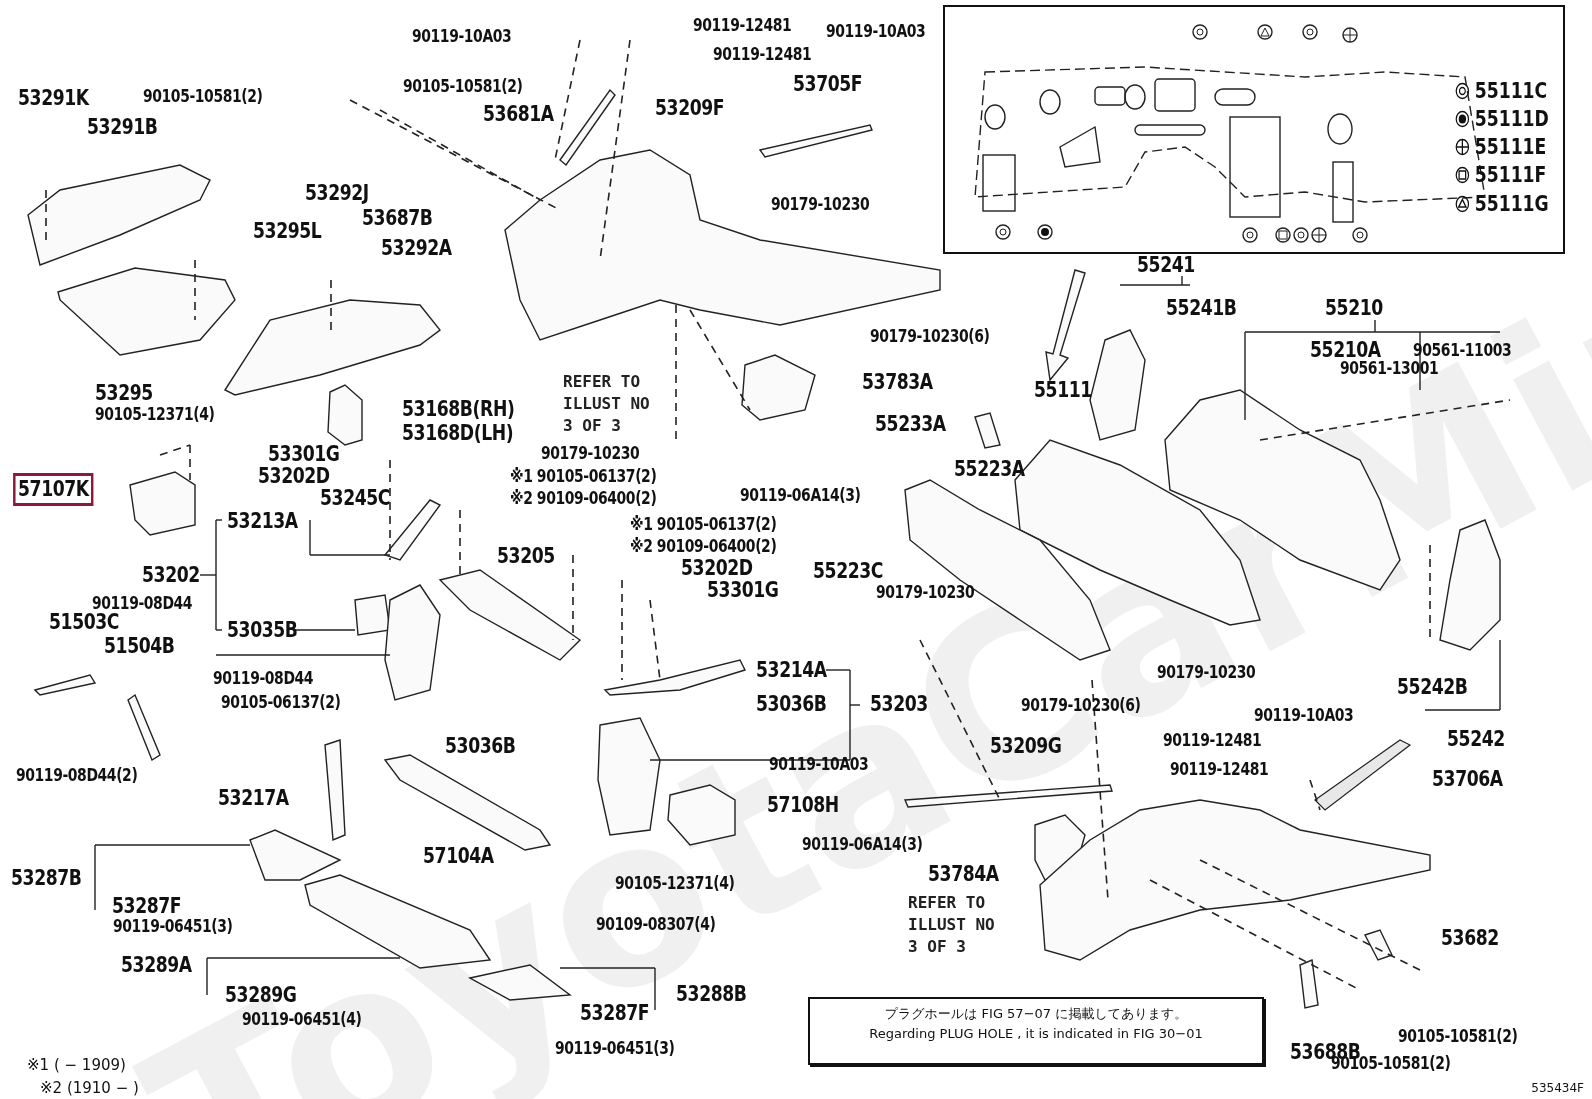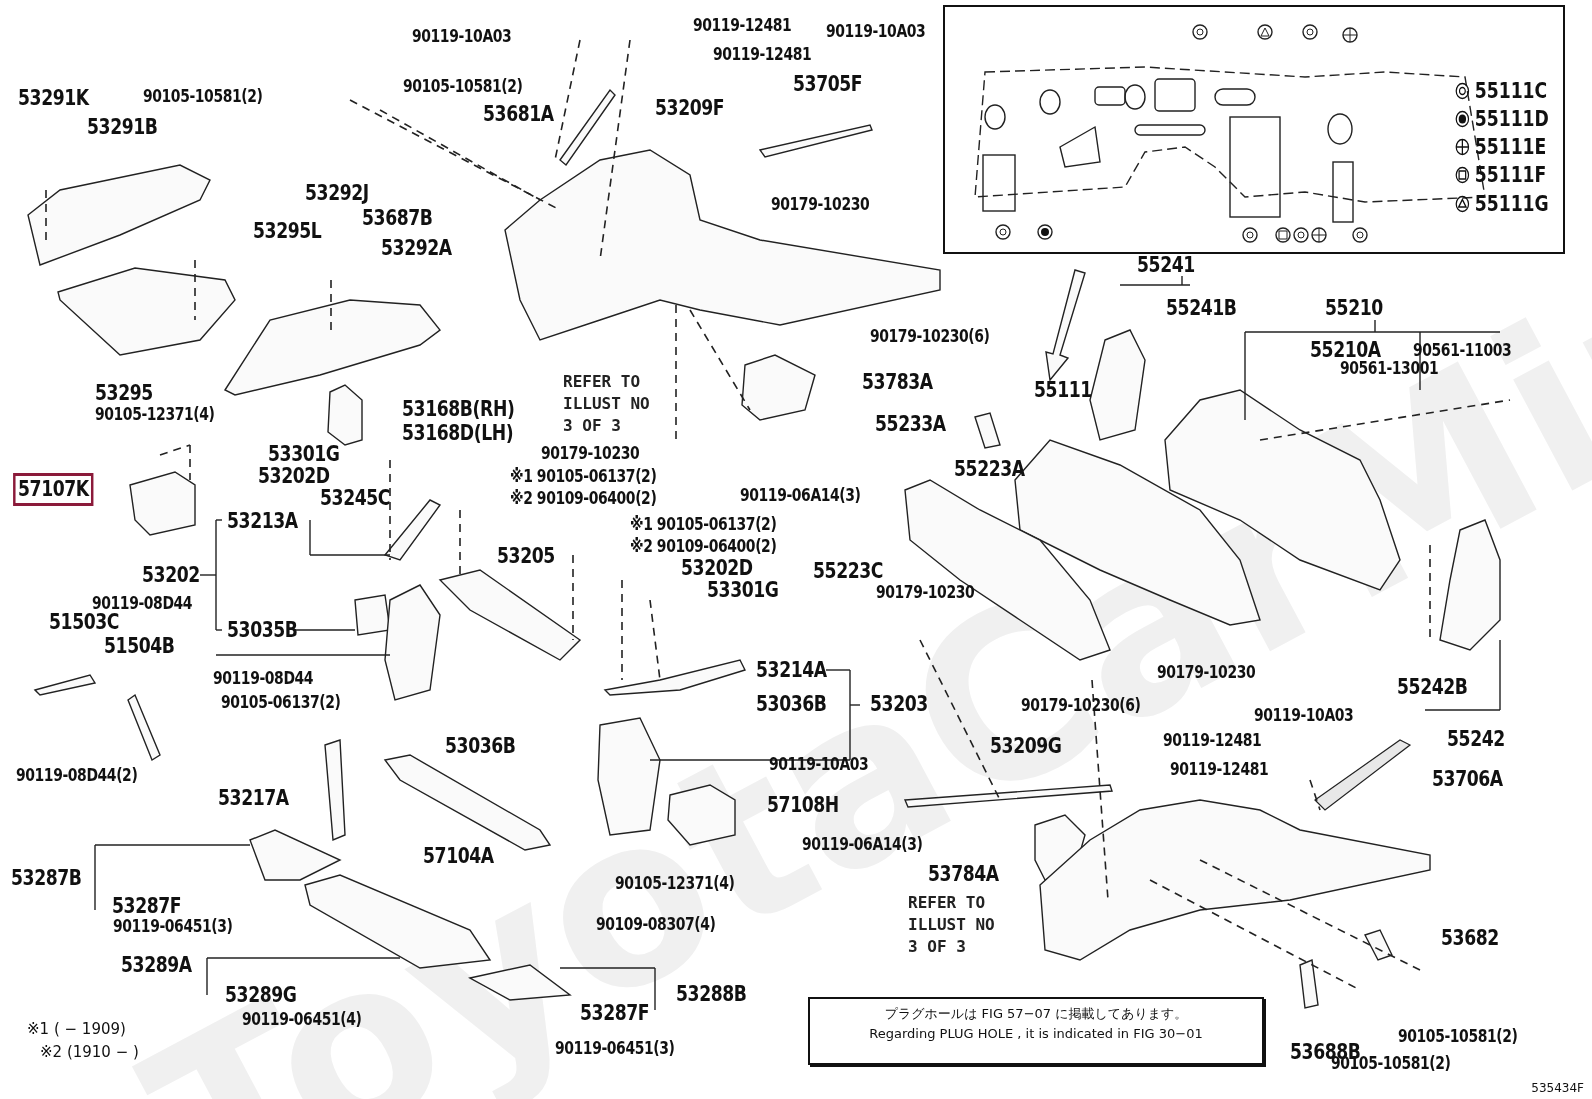--- a/index.html
+++ b/index.html
@@ -16,21 +16,21 @@
   .hl { outline:3px solid #8b1a3a; outline-offset:3px; }
   .legend { position:absolute; font-weight:bold; font-size:21px; transform:scaleX(0.82); transform-origin:left top;
             font-family:"DejaVu Sans",sans-serif; display:flex; align-items:center; gap:6px; }
   .sym { width:18px; height:18px; display:inline-block; }
   .inset { position:absolute; left:943px; top:5px; width:618px; height:245px; border:2.5px solid #111; }
   .note { position:absolute; left:808px; top:997px; width:452px; height:64px; border:2px solid #111;
           box-shadow:2px 2px 0 #111; text-align:center; font-family:"DejaVu Sans",sans-serif; }
   .note .l1 { font-size:13px; margin-top:6px; }
   .note .l2 { font-size:13px; margin-top:3px; }
   .note .l3 { font-size:16px; font-weight:bold; margin-top:2px; }
-  .footnote { position:absolute; font-size:15px; font-family:"DejaVu Sans",sans-serif; }
+  .footnote { position:absolute; font-size:15px; font-family:"DejaVu Sans",sans-serif;margin-top:36px; }
   .code { position:absolute; right:8px; bottom:4px; font-size:12px; font-family:"DejaVu Sans",sans-serif; }
   .watermark { position:absolute; left:60px; top:560px; font-size:230px; font-weight:bold; color:#f0f0f0;
                transform:rotate(-28deg); font-family:"DejaVu Sans",sans-serif; white-space:nowrap; pointer-events:none; }
   .part { fill:#fafafa; stroke:#222; stroke-width:1.4; stroke-dasharray:none; }
   .partfill { fill:#e8e8e8; stroke:#222; stroke-width:1.2; }
   .lead { stroke:#222; stroke-width:1.4; fill:none; }
   .dash { stroke:#222; stroke-width:1.6; stroke-dasharray:8 6; fill:none; }
 </style>
 </head>
 <body>

